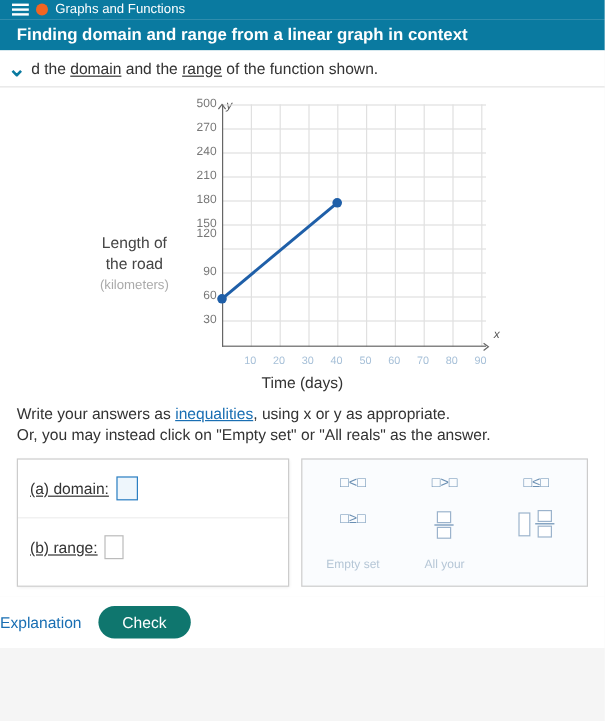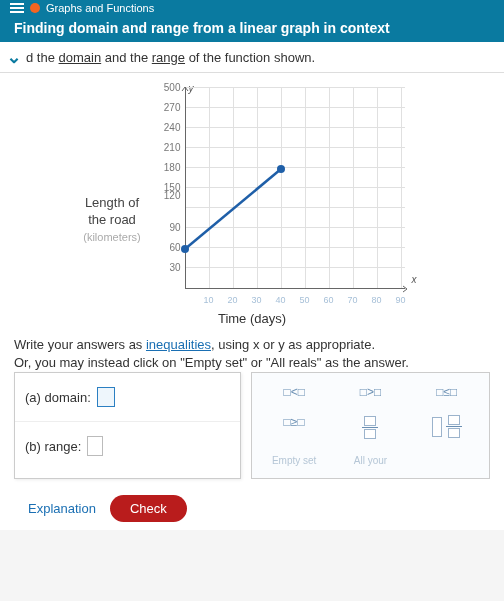--- a/index.html
+++ b/index.html
@@ -136,35 +136,36 @@
   .xlabel {
     text-align: center;
     font-size: 13px;
     color: #333;
     margin: 4px 0 10px 0;
   }
   .instr {
     font-size: 13px;
     color: #333;
     line-height: 1.4;
-    margin-bottom: 0;
+    margin-bottom: 10px;
   }
   .link { color: #1a6fb3; text-decoration: underline; }
   .answer-row {
     display: flex;
     gap: 10px;
   }
   .answer-box {
     border: 1px solid #ccc;
     background: #fff;
     flex: 1;
     box-shadow: 1px 1px 3px rgba(0,0,0,0.08);
   }
   .answer-box.left {
     padding: 0;
+    text-decoration: underline;
   }
   .qline {
     padding: 14px 10px;
     font-size: 13px;
     display: flex;
     align-items: center;
     gap: 6px;
   }
   .qline + .qline { border-top: 1px solid #eee; }
   .inp {
@@ -207,29 +208,29 @@
   .frac .n, .frac .d {
     border: 1px solid #9bb3cc;
     width: 12px; height: 10px;
     background: #fff;
   }
   .frac .bar { border-top: 1px solid #6a8fb3; width: 16px; margin: 1px 0; }
   .bottom {
     display: flex;
     align-items: center;
     gap: 14px;
-    padding: 8px 28px;
+    padding: 8px 0;
     background: #fff;
   }
   .explain {
     color: #1a6fb3;
     font-size: 13px;
   }
   .check-btn {
-    background: #b91c1c;
+    background: #0f766e;
     color: #fff;
     border: none;
     border-radius: 16px;
     padding: 6px 20px;
     font-size: 13px;
     cursor: pointer;
   }
   .orange-dot {
     width: 10px; height: 10px; border-radius: 50%;
     background: #f26522; display: inline-block;

